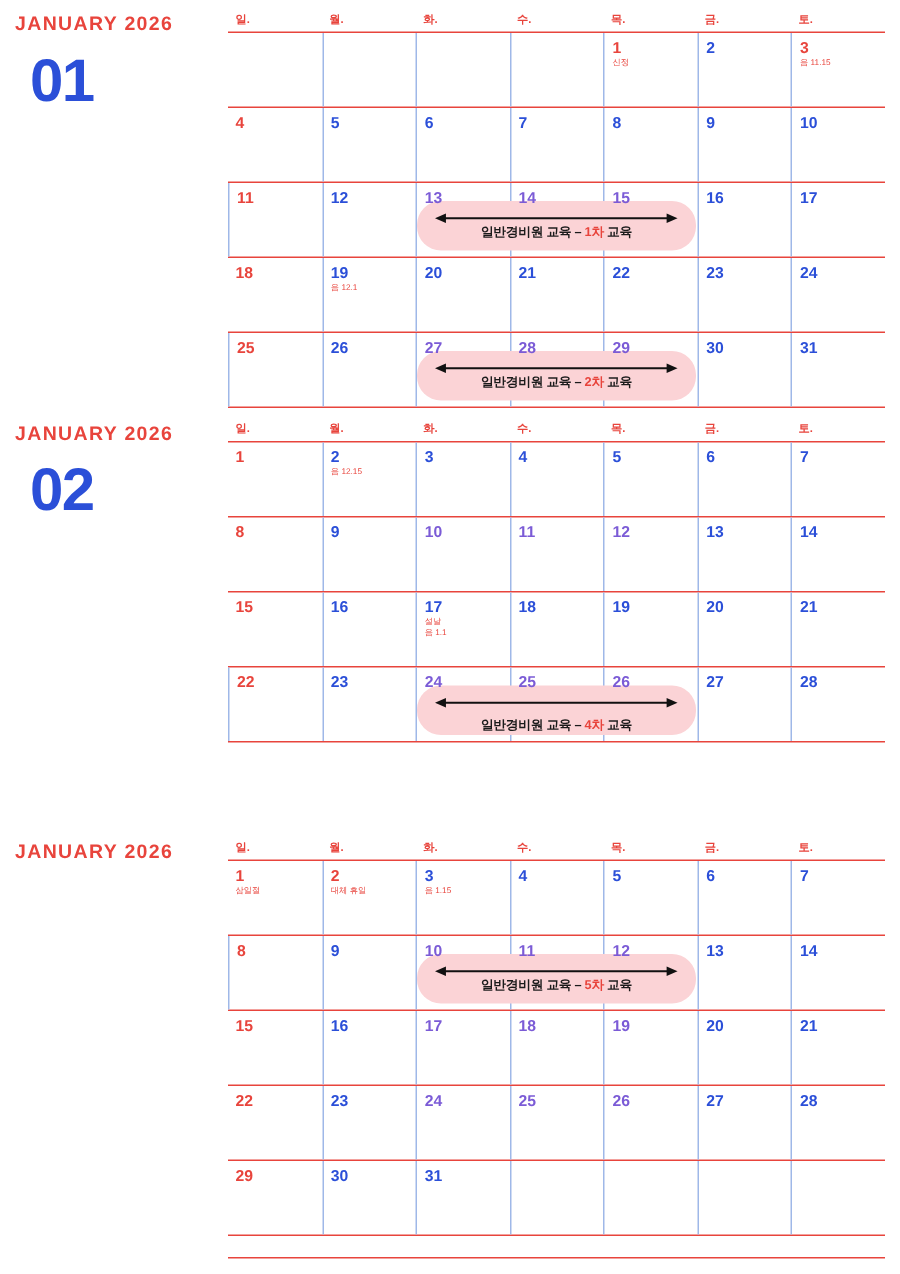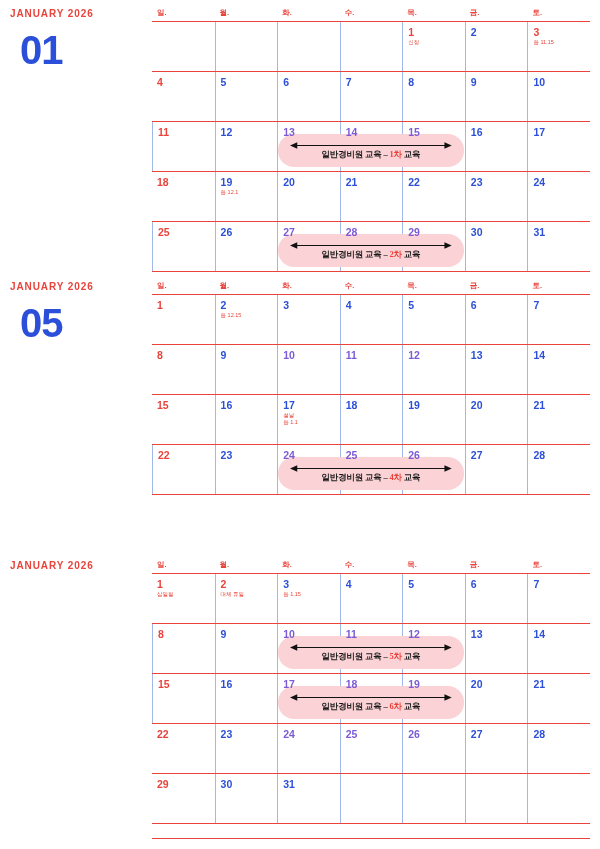--- a/index.html
+++ b/index.html
@@ -24,21 +24,21 @@
     width: 600px;
   }
 
   .month-label {
     position: absolute;
     left: 10px;
     top: 0;
     width: 140px;
   }
   .month-label .kicker {
-    font-size: 10px;
+    font-size: 13px;
     letter-spacing: 0.9px;
     color: #e8443c;
     font-weight: bold;
     margin: 0 0 2px 0;
   }
   .month-label .big {
     font-size: 40px;
     line-height: 42px;
     color: #2b4fd8;
     font-weight: bold;
@@ -119,21 +119,20 @@
   }
   .bar .arrowline svg { display: block; width: 100%; height: 7px; }
   .bar .barlabel {
     position: relative;
     margin-top: 9px;
     font-size: 8.5px;
     font-weight: bold;
     color: #1b1b1b;
     white-space: nowrap;
     letter-spacing: -0.2px;
-    font-family: Liberation Serif, serif;
   }
   .bar .barlabel .accent { color: #e8443c; }
 
   
   .day .dnum, .day .dsub { position: relative; z-index: 3; }
   .day.overbar .dnum { color: #7b5bd6; }
 
   .bottom-rule {
     position: absolute;
     left: 152px;
@@ -289,21 +288,21 @@
             </div>
             <div class="day">
               <div class="dnum">31</div>
             </div>
           </div>
         </div>
       </div>
       <div class="month-block" style="top: 281px;">
         <div class="month-label">
           <p class="kicker">JANUARY 2026</p>
-          <p class="big">05</p>
+          <p class="big">02</p>
         </div>
         <div class="cal">
           <div class="dow-row">
             <div class="dow">일.</div>
             <div class="dow">월.</div>
             <div class="dow">화.</div>
             <div class="dow">수.</div>
             <div class="dow">목.</div>
             <div class="dow">금.</div>
             <div class="dow">토.</div>
@@ -373,21 +372,21 @@
               <div class="dnum">19</div>
             </div>
             <div class="day">
               <div class="dnum">20</div>
             </div>
             <div class="day">
               <div class="dnum">21</div>
             </div>
           </div>
           <div class="week">
-            <div class="bar" style="left: 126.14px; width: 185.71px;">
+            <div class="bar" style="left: 126.14px; width: 185.71px; align-items: flex-end;">
               <div class="arrowline">
                 <svg viewBox="0 0 200 7" preserveAspectRatio="none">
                   <line x1="8" y1="3.5" x2="192" y2="3.5" stroke="#111" stroke-width="1.2"></line>
                   <polygon points="0,3.5 9,0.3 9,6.7" fill="#111"></polygon>
                   <polygon points="200,3.5 191,0.3 191,6.7" fill="#111"></polygon>
                 </svg>
               </div>
               <div class="barlabel"><span>일반경비원 교육 – </span><span class="accent">4차</span><span> 교육</span></div>
             </div>
             <div class="day">
@@ -481,30 +480,20 @@
               <div class="dnum">12</div>
             </div>
             <div class="day">
               <div class="dnum">13</div>
             </div>
             <div class="day">
               <div class="dnum">14</div>
             </div>
           </div>
           <div class="week">
-            <div class="bar" style="left: 126.14px; width: 185.71px;">
-              <div class="arrowline">
-                <svg viewBox="0 0 200 7" preserveAspectRatio="none">
-                  <line x1="8" y1="3.5" x2="192" y2="3.5" stroke="#111" stroke-width="1.2"></line>
-                  <polygon points="0,3.5 9,0.3 9,6.7" fill="#111"></polygon>
-                  <polygon points="200,3.5 191,0.3 191,6.7" fill="#111"></polygon>
-                </svg>
-              </div>
-              <div class="barlabel"><span>일반경비원 교육 – </span><span class="accent">6차</span><span> 교육</span></div>
-            </div>
             <div class="day">
               <div class="dnum red">15</div>
             </div>
             <div class="day">
               <div class="dnum">16</div>
             </div>
             <div class="day overbar">
               <div class="dnum">17</div>
             </div>
             <div class="day overbar">

